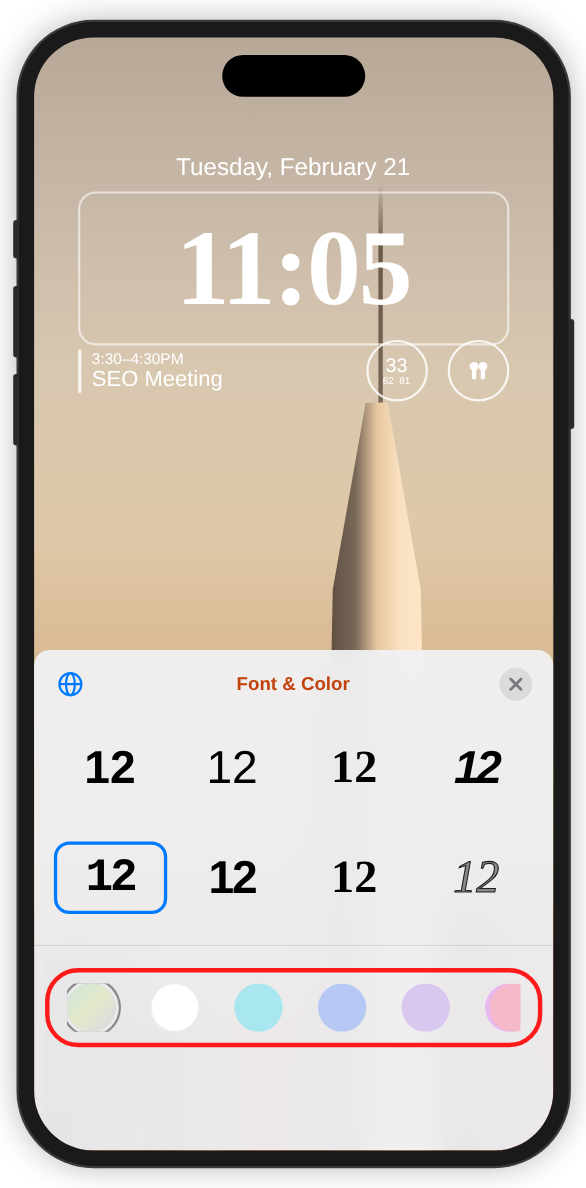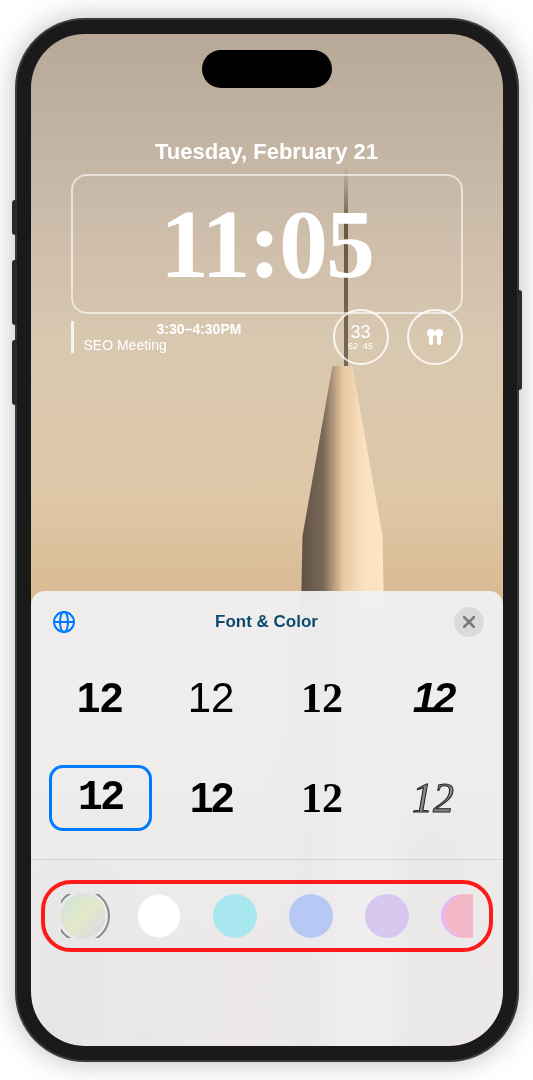--- a/index.html
+++ b/index.html
@@ -70,21 +70,21 @@
     .building-3 { position: absolute; bottom: 0; right: 40px; width: 60px; height: 220px; background: linear-gradient(90deg, #48382a 0%, #886048 100%); }
     .crane { position: absolute; bottom: 180px; left: 30px; width: 50px; height: 50px; border-top: 2px solid #503a28; border-left: 2px solid #503a28; }
 
     .date-text {
       position: absolute;
       top: 105px;
       left: 0; right: 0;
       text-align: center;
       color: #fff;
       font-size: 22px;
-      font-weight: 700;
+      font-weight: 400;
       z-index: 10;
     }
     .time-frame {
       position: absolute;
       top: 140px;
       left: 40px; right: 40px;
       height: 140px;
       border: 2px solid rgba(255,255,255,0.6);
       border-radius: 16px;
       display: flex;
@@ -107,22 +107,22 @@
       align-items: center;
       gap: 18px;
       z-index: 10;
     }
     .calendar-widget {
       flex: 1;
       color: #fff;
       border-left: 3px solid rgba(255,255,255,0.8);
       padding-left: 10px;
     }
-    .calendar-time { font-size: 14px; font-weight: 700; text-align: center; }
-    .calendar-title { font-size: 14px; }
+    .calendar-time { font-size: 14px; font-weight: 400; }
+    .calendar-title { font-size: 20px; }
     .weather-widget {
       width: 56px; height: 56px;
       border: 2.5px solid rgba(255,255,255,0.85);
       border-radius: 50%;
       display: flex;
       flex-direction: column;
       align-items: center;
       justify-content: center;
       color: #fff;
       position: relative;
@@ -154,21 +154,21 @@
       display: flex;
       align-items: center;
       justify-content: space-between;
       margin-bottom: 28px;
     }
     .globe-btn {
       width: 30px; height: 30px;
       color: #007aff;
       display: flex; align-items: center; justify-content: center;
     }
-    .sheet-title { font-size: 17px; font-weight: 600; color: #0c4a6e; }
+    .sheet-title { font-size: 17px; font-weight: 600; color: #c2410c; }
     .close-btn {
       width: 30px; height: 30px;
       background: rgba(120,120,128,0.16);
       border-radius: 50%;
       display: flex; align-items: center; justify-content: center;
       color: #666;
       font-size: 16px;
     }
     .font-grid {
       display: grid;
@@ -252,21 +252,21 @@
       <div class="time-text">11:05</div>
     </div>
 
     <div class="widgets-row">
       <div class="calendar-widget">
         <div class="calendar-time">3:30–4:30PM</div>
         <div class="calendar-title">SEO Meeting</div>
       </div>
       <div class="weather-widget">
         <div class="weather-temp">33</div>
-        <div class="weather-range"><span>62</span>&nbsp;&nbsp;<span>45</span></div>
+        <div class="weather-range"><span>62</span>&nbsp;&nbsp;<span>81</span></div>
       </div>
       <div class="battery-widget">
         <svg width="24" height="24" viewBox="0 0 24 24" fill="white">
             <circle cx="8" cy="8" r="4"></circle>
             <rect x="6" y="10" width="4" height="10" rx="2"></rect>
             <circle cx="16" cy="8" r="4"></circle>
             <rect x="14" y="10" width="4" height="10" rx="2"></rect>
           </svg>
       </div>
     </div>

